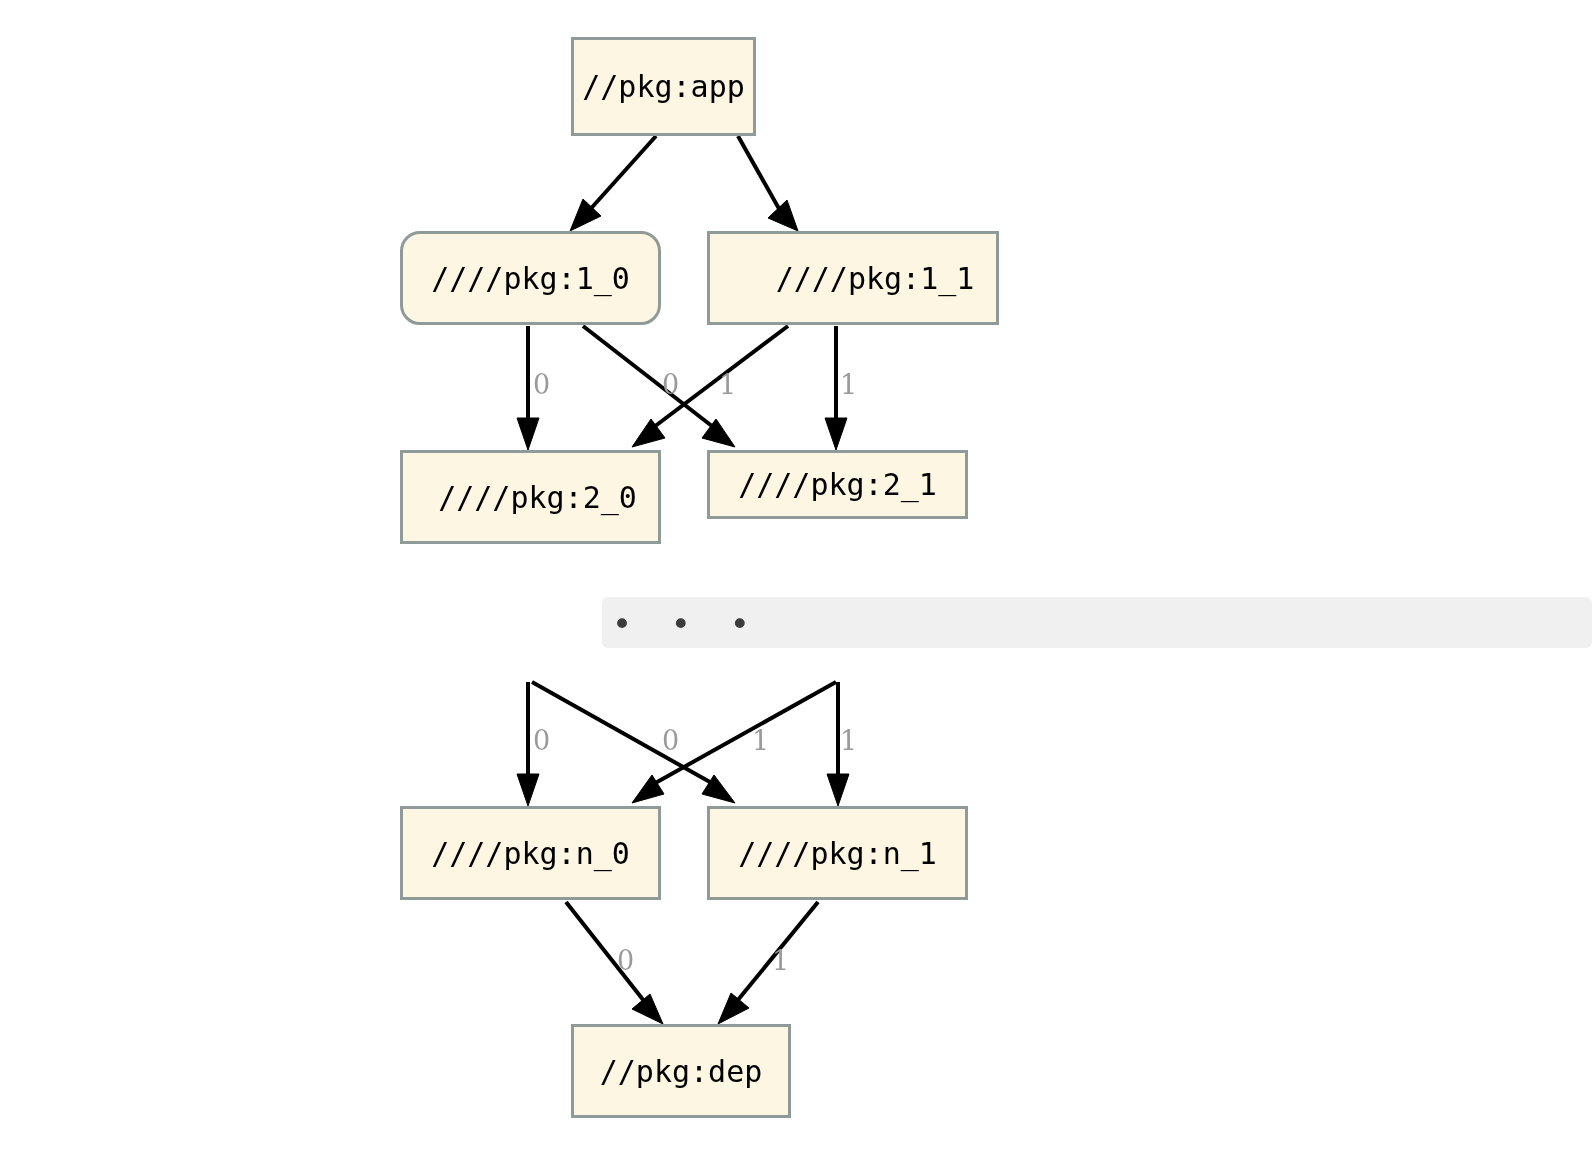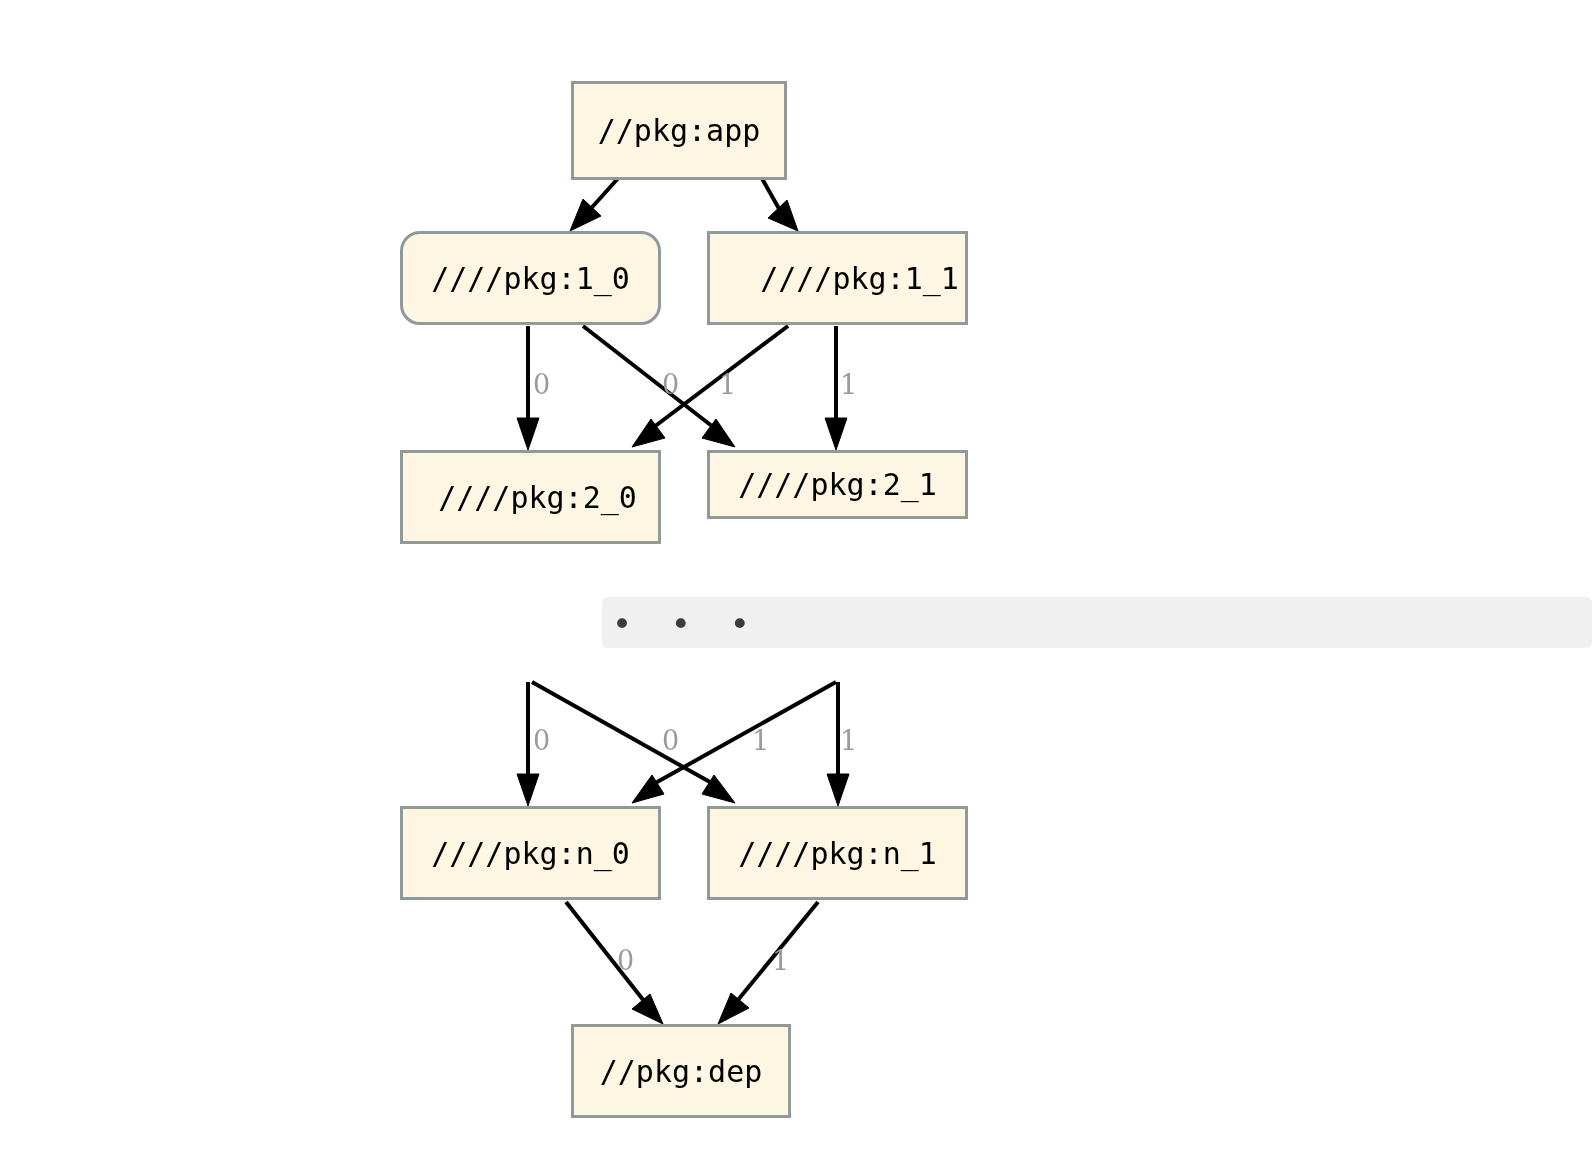--- a/index.html
+++ b/index.html
@@ -138,29 +138,29 @@
       <polygon class="arrowhead" points="663,1024 632,1009 650,994"></polygon>
     </g>
 
     <g>
       <line x1="818" y1="902" x2="733" y2="1006"></line>
       <polygon class="arrowhead" points="718,1024 731,993 749,1008"></polygon>
     </g>
 
   </svg>
 
-  <div class="node-box" style="left:571px; top:37px; width:216px; height:99px;margin-top:44px;">
+  <div class="node-box" style="left:571px; top:37px; width:185px; height:99px;">
     <span>//pkg:app</span>
   </div>
 
   <div class="node-box" style="left:400px; top:231px; width:261px; height:94px;border-radius:20px;">
     <span>////pkg:1_0</span>
   </div>
 
-  <div class="node-box" style="left:707px; top:231px; width:261px; height:94px;padding-left:44px;">
+  <div class="node-box" style="left:707px; top:231px; width:292px; height:94px;padding-left:44px;">
     <span>////pkg:1_1</span>
   </div>
 
   <div class="node-box" style="left:400px; top:450px; width:261px; height:94px;padding-left:14px;">
     <span>////pkg:2_0</span>
   </div>
 
   <div class="node-box" style="left:707px; top:450px; width:261px; height:69px;">
     <span>////pkg:2_1</span>
   </div>

